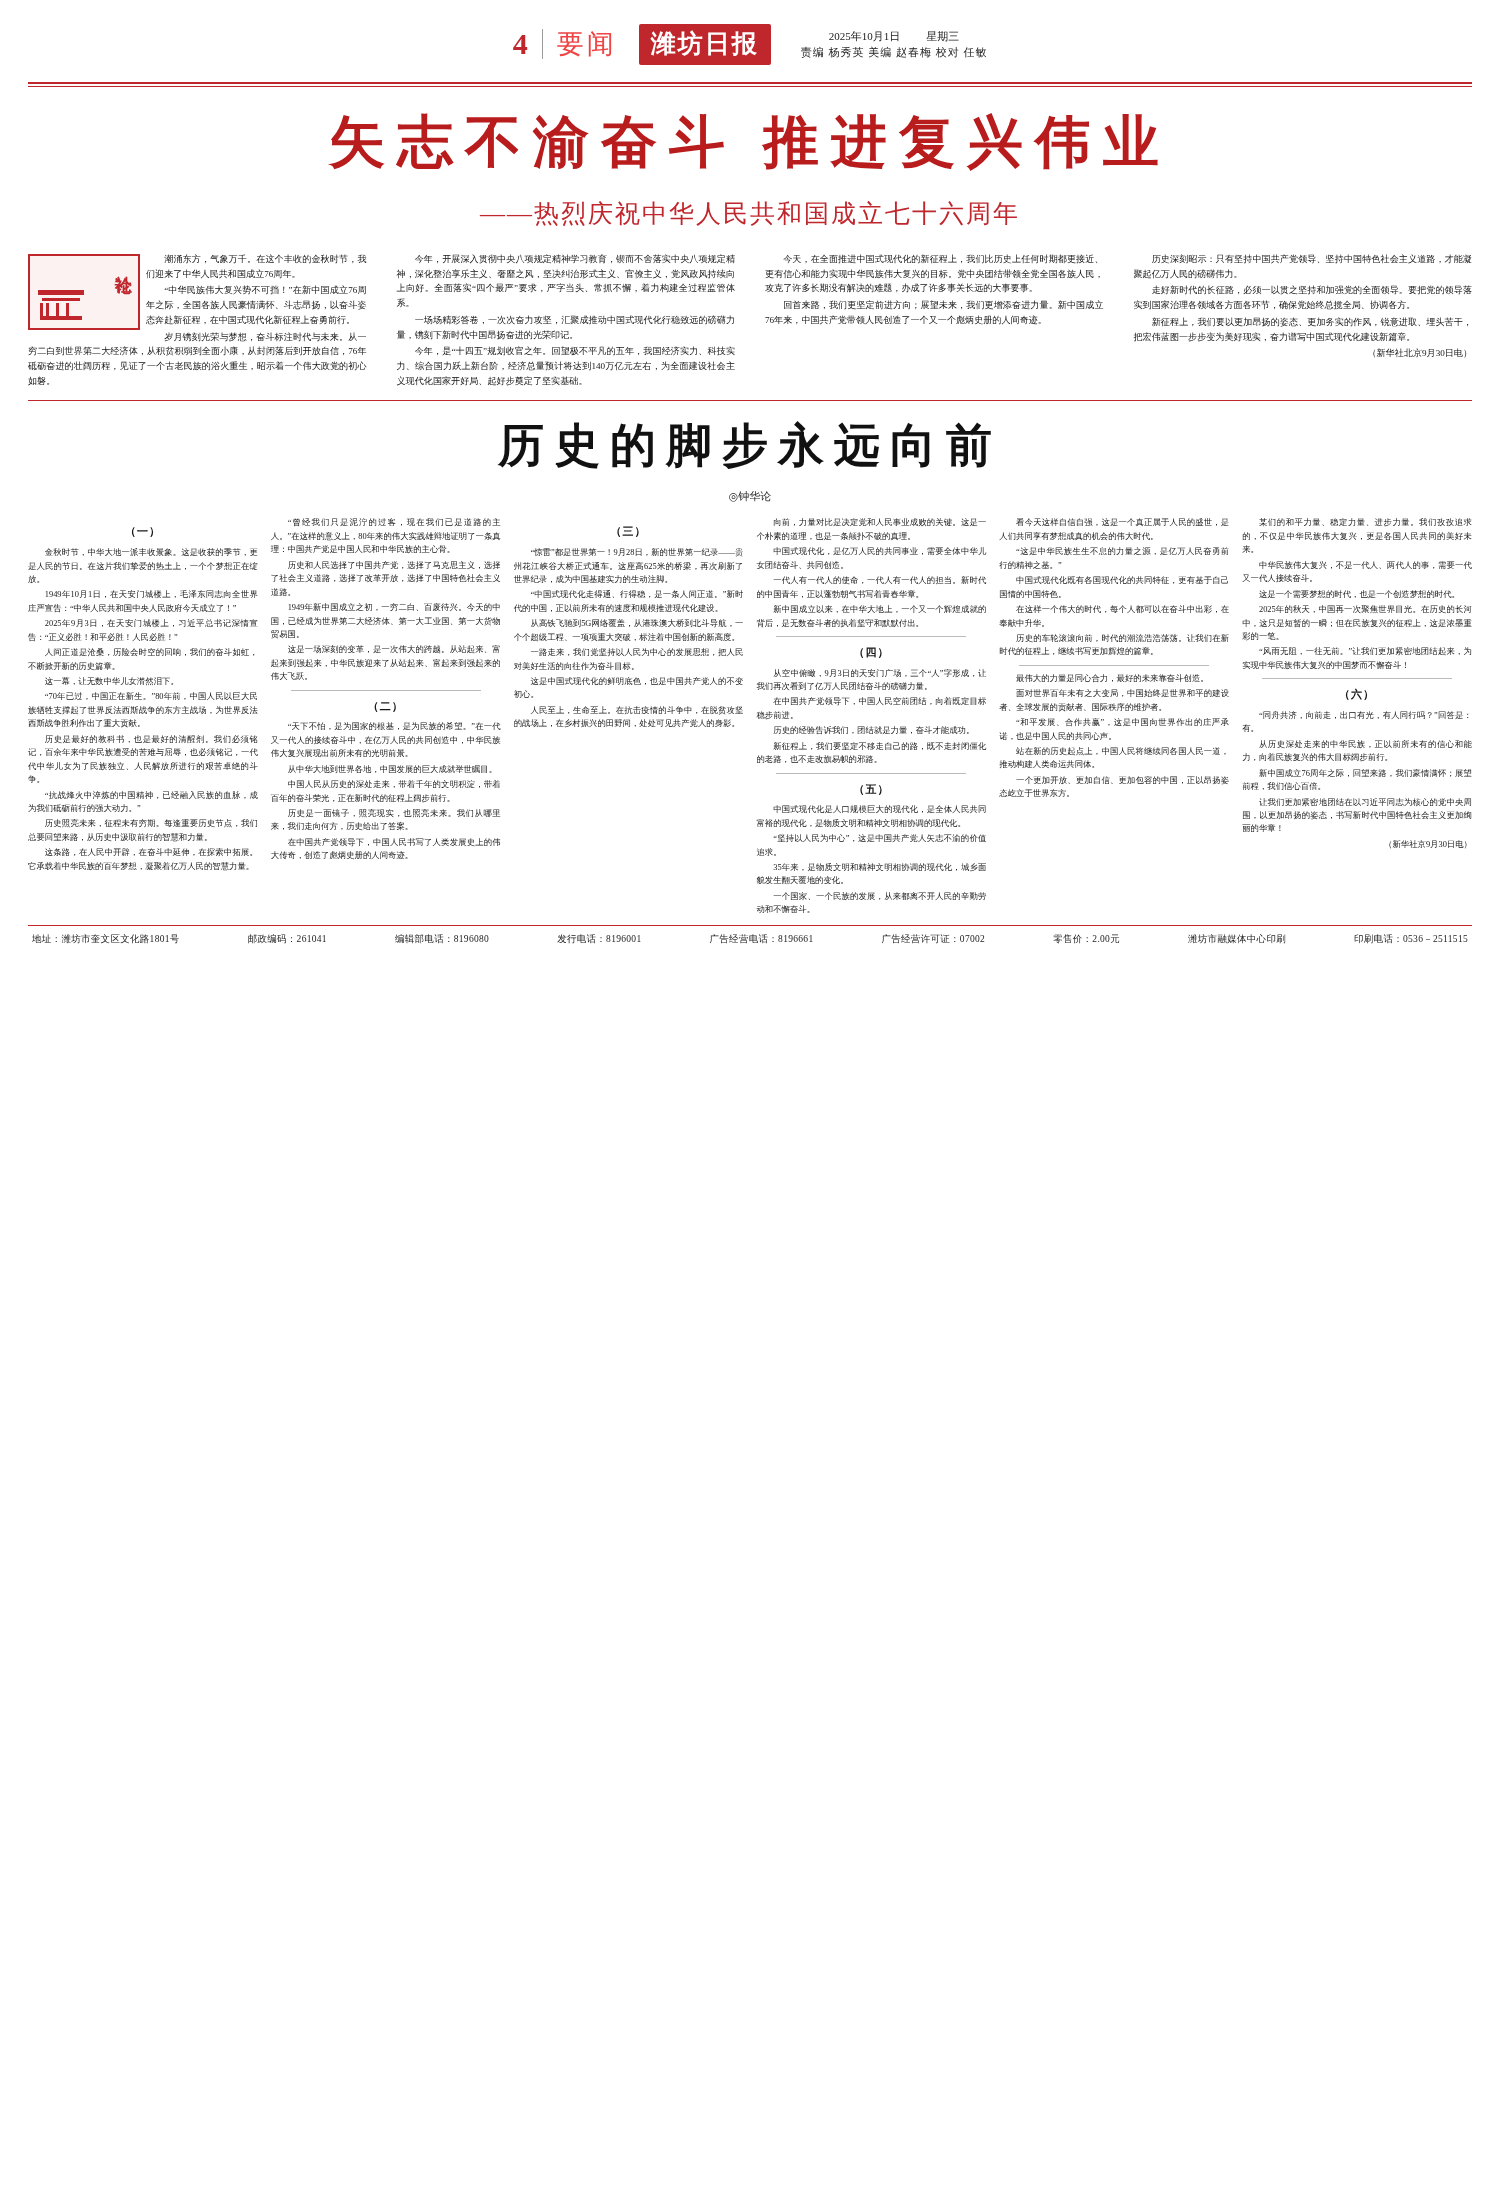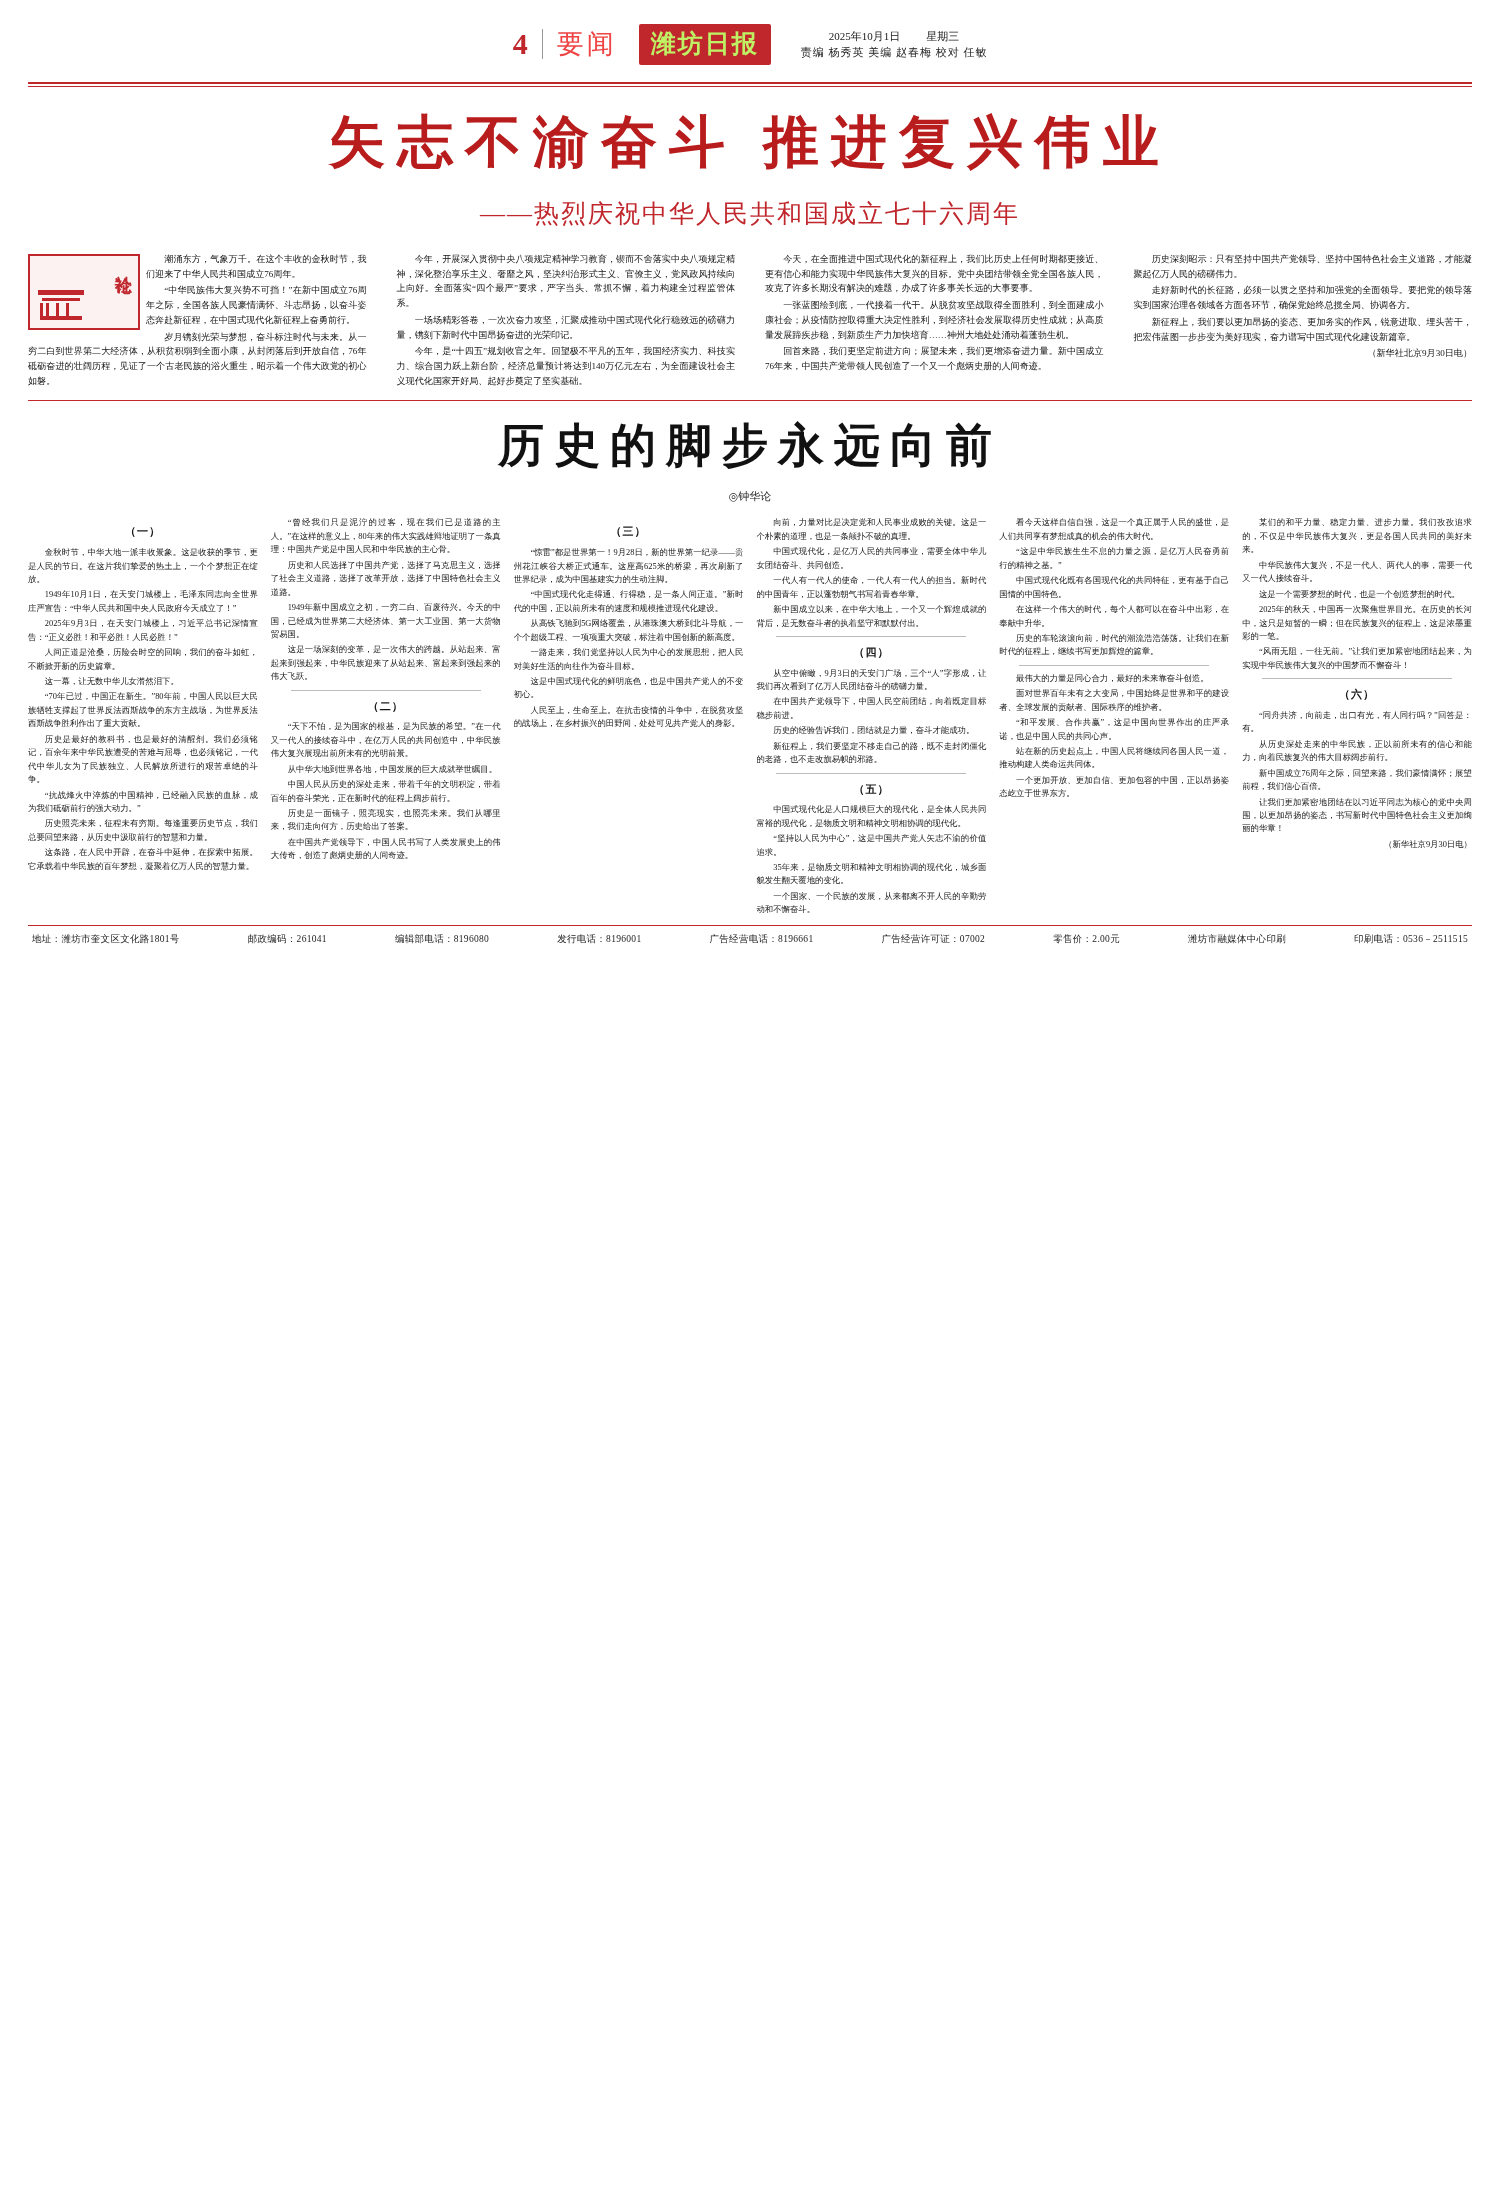--- a/index.html
+++ b/index.html
@@ -5,21 +5,21 @@
   html,body{margin:0;padding:0;background:#ffffff;}
   body{width:1500px;height:2190px;font-family:"Liberation Serif","DejaVu Serif",serif;color:#1a1a1a;position:relative;overflow:hidden;}
   .page{width:1500px;height:2190px;position:relative;box-sizing:border-box;padding:0 28px;}
 
   
   .masthead{height:60px;display:flex;align-items:center;justify-content:center;gap:0;position:relative;padding-top:14px;}
   .mh-inner{display:flex;align-items:center;gap:14px;}
   .mh-page-no{font-size:30px;font-weight:bold;color:#c0272d;font-family:"Liberation Serif",serif;}
   .mh-sep{width:1px;height:30px;background:#9a9a9a;}
   .mh-section{font-size:27px;font-weight:normal;letter-spacing:3px;color:#ef4444;}
-  .mh-logo{background:#c0272d;color:#bef264;font-size:25px;font-weight:bold;letter-spacing:2px;padding:3px 12px 5px;margin-left:8px;border-radius:2px;}
+  .mh-logo{background:#c0272d;color:#ffffff;font-size:25px;font-weight:bold;letter-spacing:2px;padding:3px 12px 5px;margin-left:8px;border-radius:2px;}
   .mh-meta{margin-left:16px;font-size:11px;line-height:1.5;color:#222;}
   .mh-meta .l1{display:flex;gap:26px;justify-content:center;}
   .mh-meta .l2{letter-spacing:1px;}
   .rule-top{border-top:2px solid #c0272d;margin-top:8px;}
   .rule-thin{border-top:1px solid #c0272d;margin-top:2px;}
 
   
   .headline-wrap{text-align:center;padding:18px 0 4px;}
   .headline{font-size:56px;font-weight:bold;color:#b91c1c;letter-spacing:12px;font-family:"Liberation Serif",serif;}
   .subhead{font-size:25px;color:#c0272d;margin-top:16px;letter-spacing:2px;}
@@ -92,21 +92,20 @@
       <p>“中华民族伟大复兴势不可挡！”在新中国成立76周年之际，全国各族人民豪情满怀、斗志昂扬，以奋斗姿态奔赴新征程，在中国式现代化新征程上奋勇前行。</p>
       <p>岁月镌刻光荣与梦想，奋斗标注时代与未来。从一穷二白到世界第二大经济体，从积贫积弱到全面小康，从封闭落后到开放自信，76年砥砺奋进的壮阔历程，见证了一个古老民族的浴火重生，昭示着一个伟大政党的初心如磐。</p>
     </div>
     <div class="col" style="flex:1">
       <p>今年，开展深入贯彻中央八项规定精神学习教育，锲而不舍落实中央八项规定精神，深化整治享乐主义、奢靡之风，坚决纠治形式主义、官僚主义，党风政风持续向上向好。全面落实“四个最严”要求，严字当头、常抓不懈，着力构建全过程监管体系。</p>
       <p>一场场精彩答卷，一次次奋力攻坚，汇聚成推动中国式现代化行稳致远的磅礴力量，镌刻下新时代中国昂扬奋进的光荣印记。</p>
       <p>今年，是“十四五”规划收官之年。回望极不平凡的五年，我国经济实力、科技实力、综合国力跃上新台阶，经济总量预计将达到140万亿元左右，为全面建设社会主义现代化国家开好局、起好步奠定了坚实基础。</p>
     </div>
     <div class="col" style="flex:1">
       <p>今天，在全面推进中国式现代化的新征程上，我们比历史上任何时期都更接近、更有信心和能力实现中华民族伟大复兴的目标。党中央团结带领全党全国各族人民，攻克了许多长期没有解决的难题，办成了许多事关长远的大事要事。</p>
-      <p>一张蓝图绘到底，一代接着一代干。从脱贫攻坚战取得全面胜利，到全面建成小康社会；从疫情防控取得重大决定性胜利，到经济社会发展取得历史性成就；从高质量发展蹄疾步稳，到新质生产力加快培育……神州大地处处涌动着蓬勃生机。</p>
       <p>回首来路，我们更坚定前进方向；展望未来，我们更增添奋进力量。新中国成立76年来，中国共产党带领人民创造了一个又一个彪炳史册的人间奇迹。</p>
     </div>
     <div class="col" style="flex:1">
       <p>历史深刻昭示：只有坚持中国共产党领导、坚持中国特色社会主义道路，才能凝聚起亿万人民的磅礴伟力。</p>
       <p>走好新时代的长征路，必须一以贯之坚持和加强党的全面领导。要把党的领导落实到国家治理各领域各方面各环节，确保党始终总揽全局、协调各方。</p>
       <p>新征程上，我们要以更加昂扬的姿态、更加务实的作风，锐意进取、埋头苦干，把宏伟蓝图一步步变为美好现实，奋力谱写中国式现代化建设新篇章。</p>
       <p style="text-align:right;text-indent:0">（新华社北京9月30日电）</p>
     </div>
   </div>
 

